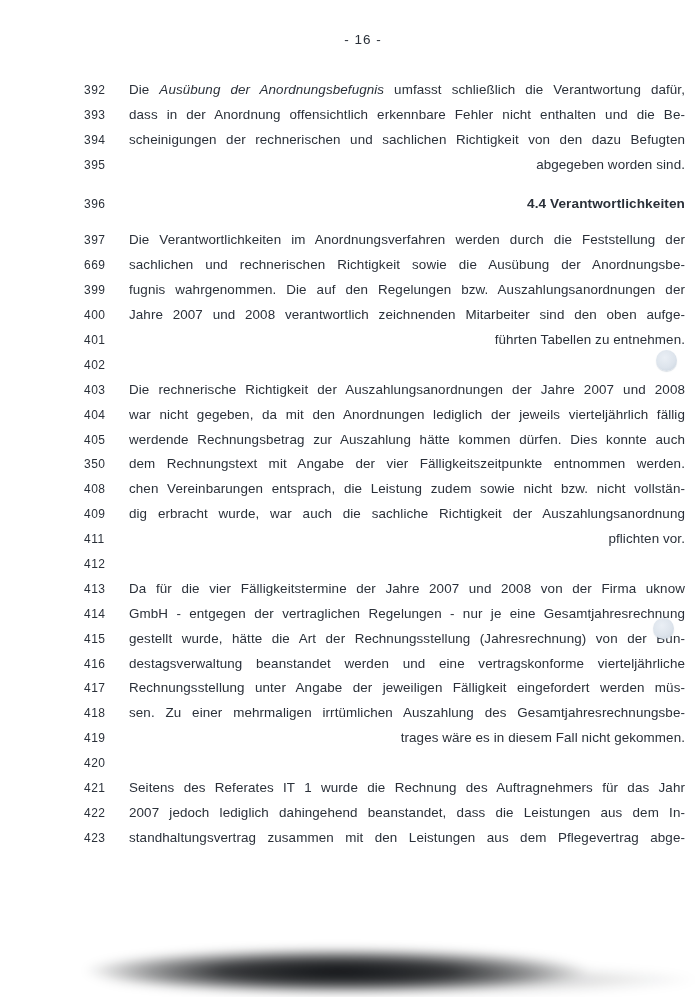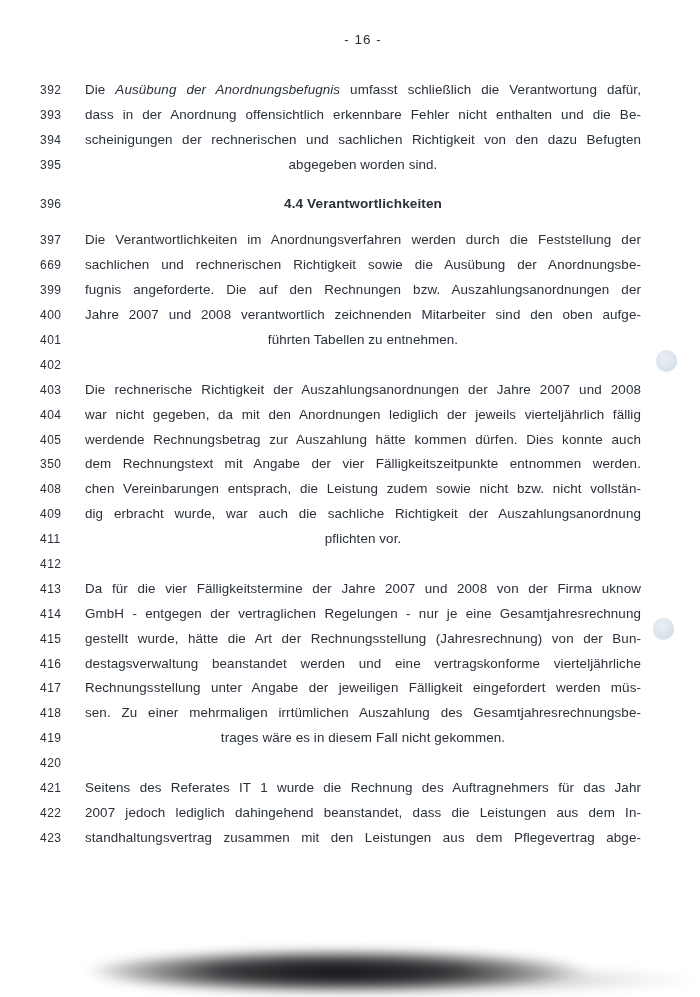--- a/index.html
+++ b/index.html
@@ -26,40 +26,41 @@
     letter-spacing:1px;
   }
   .lines{
     position:absolute;
     top:78px;left:40px;width:601px;
   }
   .row{
     display:flex;
     height:24.9px;
     line-height:24.9px;
+    margin-left:44px;
   }
   .row .num{
     width:45px;
     font-size:12px;
     letter-spacing:0.5px;
     flex:0 0 45px;
   }
   .row .txt{
     width:556px;
     flex:0 0 556px;
     font-size:13.4px;
     letter-spacing:0.1px;
     white-space:nowrap;
   }
   .row .txt.just{
     white-space:normal;
     text-align:justify;
     text-align-last:justify;
   }
-  .row .txt.left{text-align:center;}
+  .row .txt.left{text-align:right;}
   .row.heading-row{margin-top:14px;margin-bottom:12px;}
   .row.heading-row .txt{font-weight:bold;font-size:13.6px;}
   .italic{font-style:italic;}
   .punch-hole{
     position:absolute;
     width:21px;height:21px;
     border-radius:50%;
     background:radial-gradient(circle at 42% 36%, #eaeff5 0%, #dde4ec 55%, #c8d2dd 100%);
     box-shadow:0 1px 1px rgba(150,165,180,0.35);
     filter:blur(0.4px);
@@ -111,21 +112,21 @@
     <div class="row">
     <div class="num">397</div>
     <div class="txt just"><span>Die Verantwortlichkeiten im Anordnungsverfahren werden durch die Feststellung der</span></div>
   </div>
     <div class="row">
     <div class="num">669</div>
     <div class="txt just"><span>sachlichen und rechnerischen Richtigkeit sowie die Ausübung der Anordnungsbe-</span></div>
   </div>
     <div class="row">
     <div class="num">399</div>
-    <div class="txt just"><span>fugnis angeforderte. Die auf den Rechnungen bzw. Auszahlungsanordnungen der</span></div>
+    <div class="txt just"><span>fugnis wahrgenommen. Die auf den Regelungen bzw. Auszahlungsanordnungen der</span></div>
   </div>
     <div class="row">
     <div class="num">400</div>
     <div class="txt just"><span>Jahre 2007 und 2008 verantwortlich zeichnenden Mitarbeiter sind den oben aufge-</span></div>
   </div>
     <div class="row">
     <div class="num">401</div>
     <div class="txt left"><span>führten Tabellen zu entnehmen.</span></div>
   </div>
     <div class="row">

